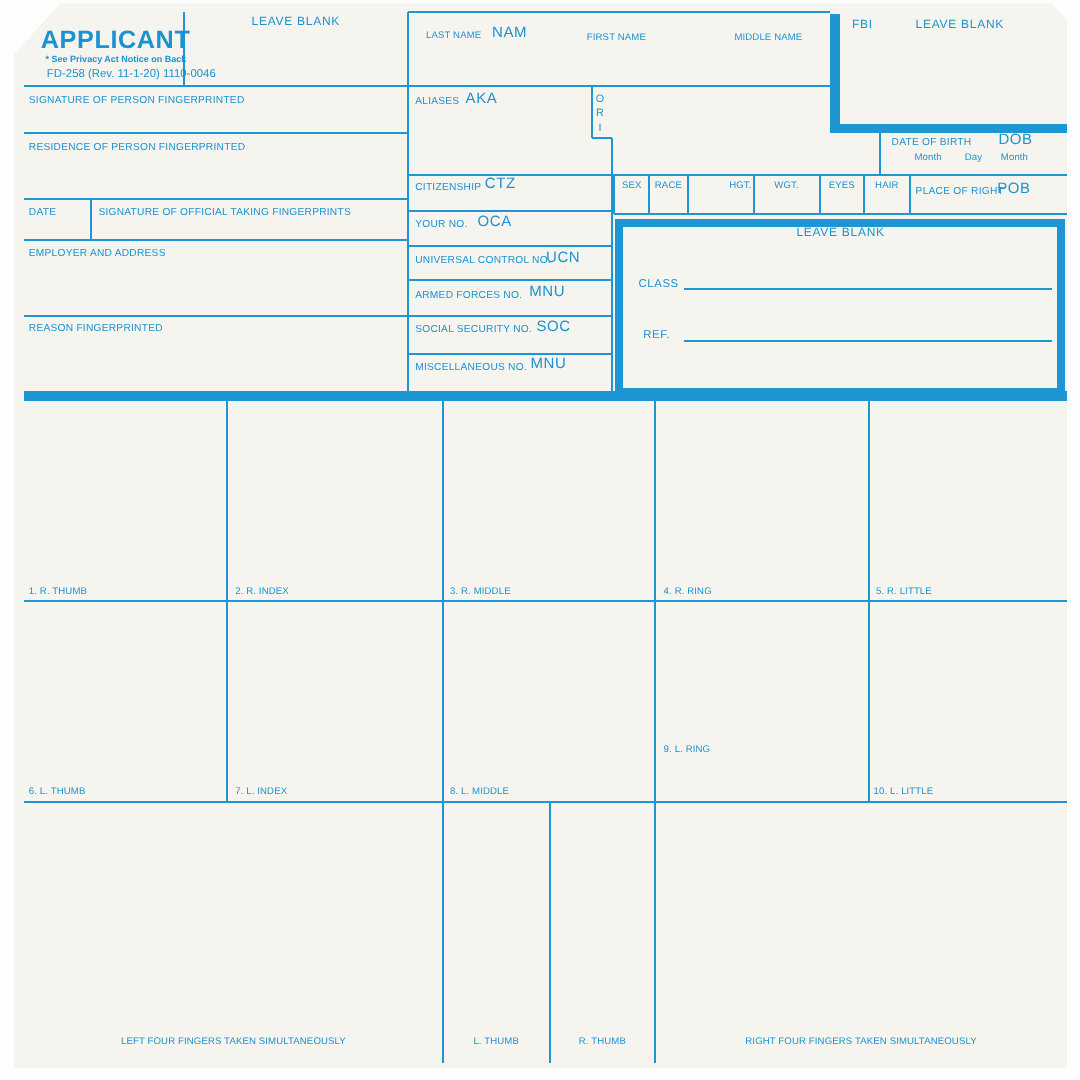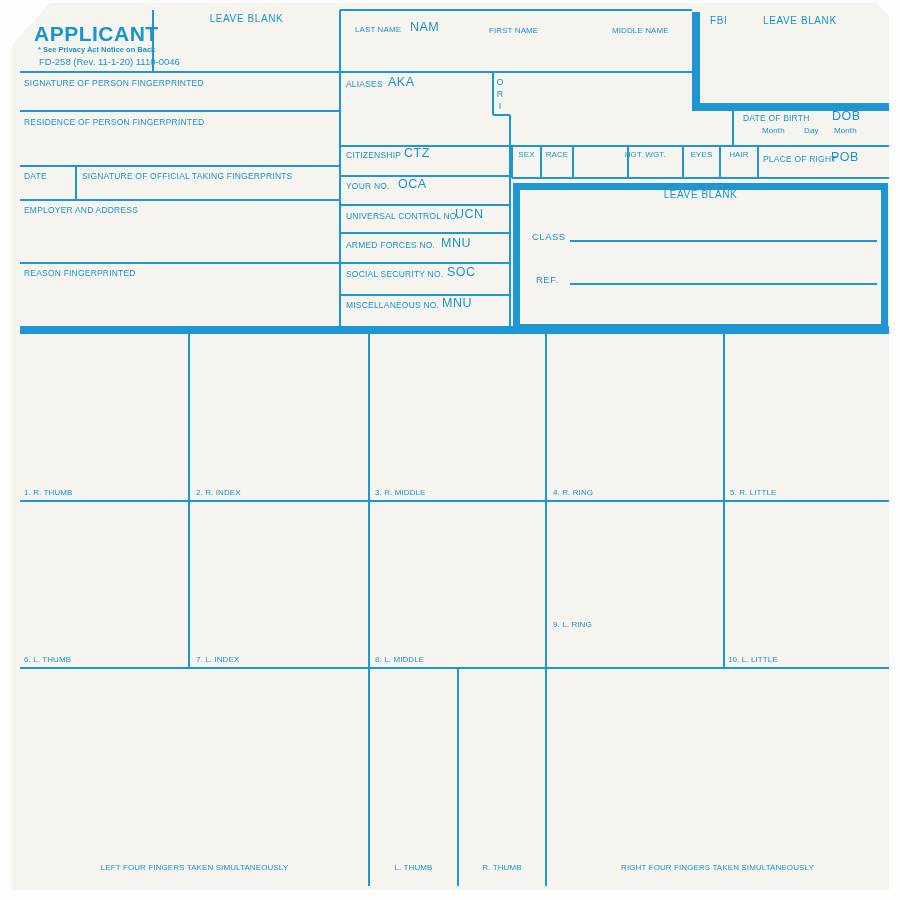--- a/index.html
+++ b/index.html
@@ -89,21 +89,21 @@
   <div class="t code" style="left:441px;top:236px;">MNU</div>
 
   <div class="t lbl" style="left:346px;top:269px;">SOCIAL SECURITY NO.</div>
   <div class="t code" style="left:447px;top:265px;">SOC</div>
 
   <div class="t lbl" style="left:346px;top:300px;">MISCELLANEOUS NO.</div>
   <div class="t code" style="left:442px;top:296px;">MNU</div>
 
   <div class="t sm ctr" style="left:512px;top:150px;width:29px;">SEX</div>
   <div class="t sm ctr" style="left:541px;top:150px;width:32px;">RACE</div>
-  <div class="t sm ctr" style="left:596px;top:150px;width:76px;">HGT.</div>
+  <div class="t sm ctr" style="left:579px;top:150px;width:76px;">HGT.</div>
   <div class="t sm ctr" style="left:628px;top:150px;width:55px;">WGT.</div>
   <div class="t sm ctr" style="left:683px;top:150px;width:37px;">EYES</div>
   <div class="t sm ctr" style="left:720px;top:150px;width:38px;">HAIR</div>
 
   <div class="t lbl" style="left:743px;top:113px;">DATE OF BIRTH</div>
   <div class="t code" style="left:832px;top:109px;">DOB</div>
   <div class="t sm" style="left:762px;top:126px;">Month</div>
   <div class="t sm" style="left:804px;top:126px;">Day</div>
   <div class="t sm" style="left:834px;top:126px;">Month</div>
   <div class="t lbl" style="left:763px;top:154px;">PLACE OF RIGHT</div>

